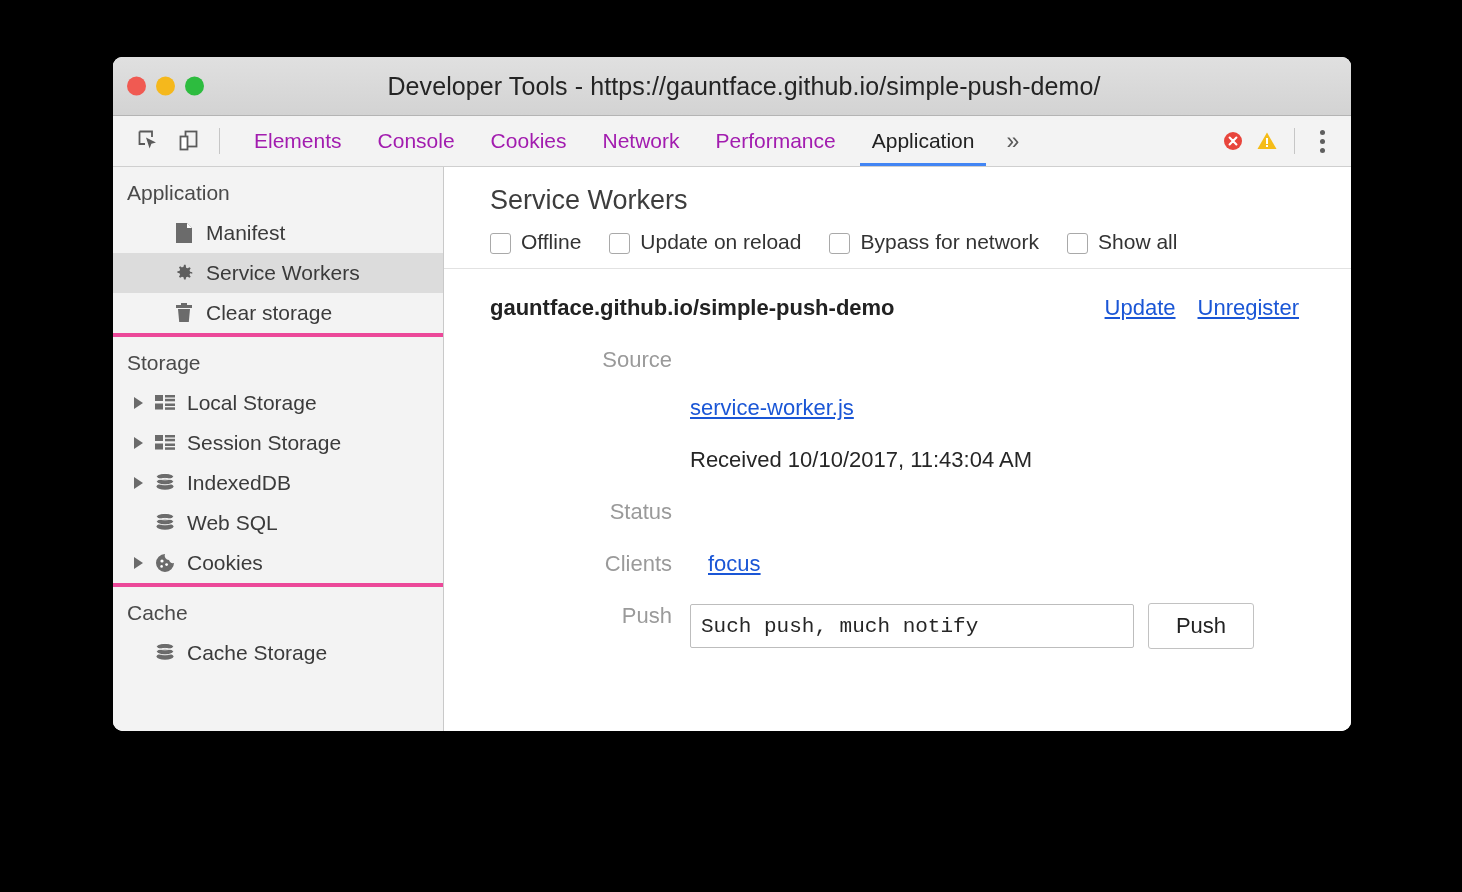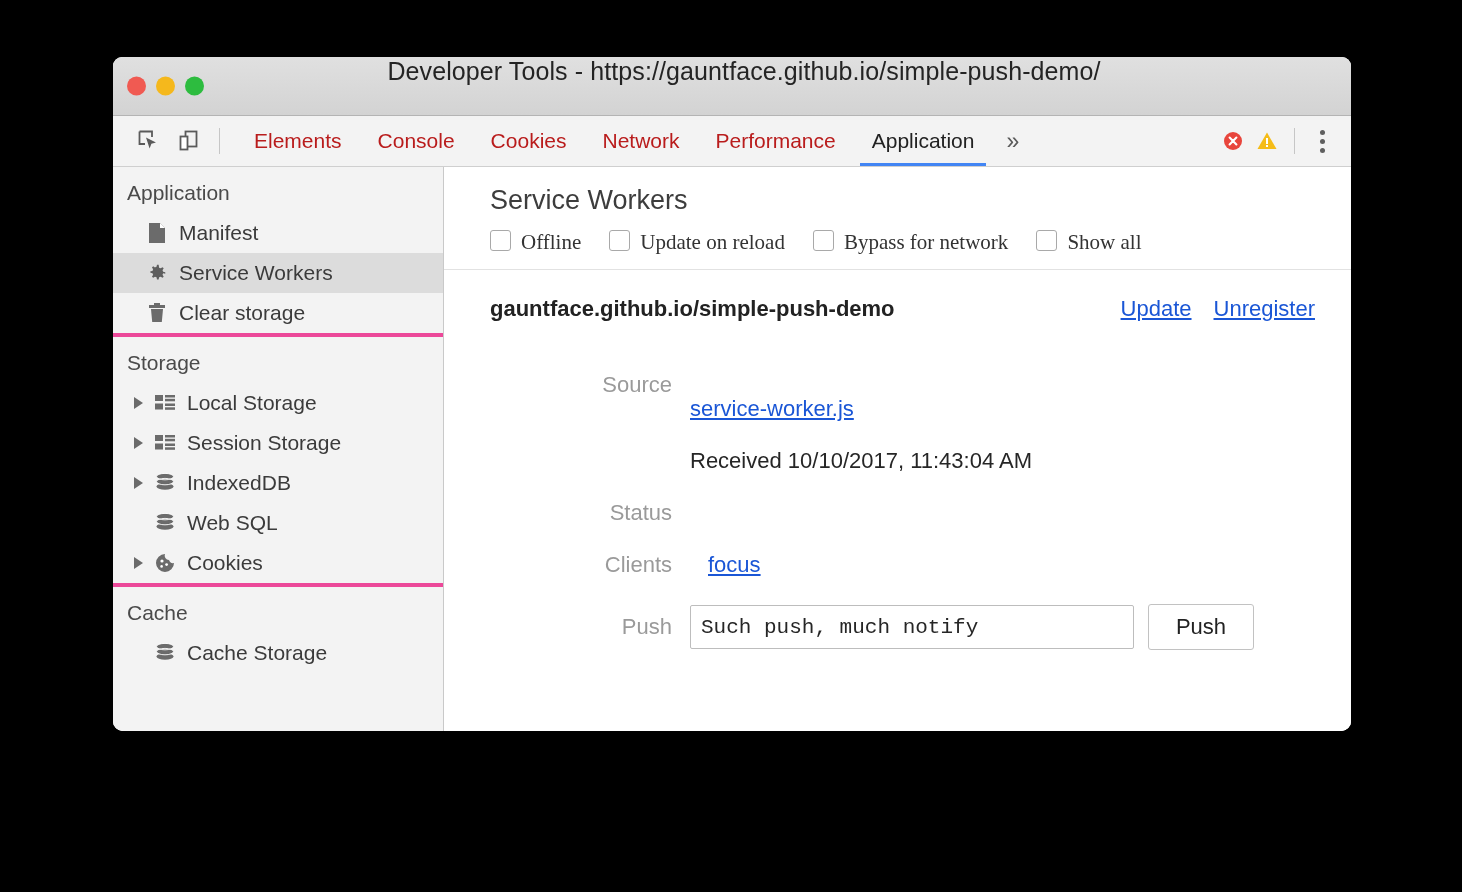--- a/index.html
+++ b/index.html
@@ -32,20 +32,21 @@
     box-shadow: 0 3px 18px rgba(0,0,0,0.35);
   }
 
   
   .titlebar {
     position: relative;
     height: 58px;
     background: linear-gradient(to bottom, #e0e0e0 0%, #d3d3d3 100%);
     border-bottom: 1px solid #b4b4b4;
     display: flex;
+    align-items: center;
     justify-content: center;
     padding-left: 24px;
   }
   .traffic {
     position: absolute;
     left: 14px;
     top: 50%;
     transform: translateY(-50%);
     display: flex;
     gap: 10px;
@@ -97,21 +98,21 @@
     align-items: stretch;
     height: 100%;
     margin-left: 6px;
   }
   .tab {
     position: relative;
     display: flex;
     align-items: center;
     padding: 0 18px;
     font-size: 21px;
-    color: #b91c1c;
+    color: #a21caf;
     white-space: nowrap;
     cursor: default;
   }
   .tab.active { color: #222222; }
   .tab.active::after {
     content: "";
     position: absolute;
     left: 6px;
     right: 6px;
     bottom: 0;
@@ -200,21 +201,21 @@
     border-bottom: 6px solid transparent;
   }
   .side-item .ico {
     width: 32px;
     flex: 0 0 32px;
     display: flex;
     align-items: center;
     justify-content: center;
   }
   .side-item .lbl { padding-left: 6px; white-space: nowrap; }
-  .indent-32 { padding-left: 28px; }
+  .indent-32 { padding-left: 55px; }
 
   
   .main {
     flex: 1 1 auto;
     background: #ffffff;
     overflow: hidden;
     position: relative;
   }
   .panel-head { padding: 18px 0 0 46px; }
   .panel-title {
@@ -223,27 +224,26 @@
     margin-bottom: 14px;
   }
   .checks {
     display: flex;
     align-items: center;
     gap: 0;
     padding-bottom: 14px;
   }
   .check {
     display: flex;
-    align-items: flex-start;
+    align-items: flex-end;
     font-size: 21px;
     color: #333333;
     margin-right: 28px;
     cursor: default;
     white-space: nowrap;
-    font-family: Liberation Serif, serif;
   }
   .box {
     width: 19px;
     height: 19px;
     border: 1px solid #a9a9a9;
     border-radius: 3px;
     background: #ffffff;
     margin-right: 10px;
     flex: 0 0 19px;
   }
@@ -253,21 +253,21 @@
     margin-left: 0;
   }
 
   
   .sw {
     padding: 26px 0 0 46px;
   }
   .sw-head {
     display: flex;
     align-items: flex-start;
-    padding-right: 36px;
+    padding-right: 52px;
   }
   .sw-scope {
     font-size: 22px;
     font-weight: bold;
     color: #222222;
     white-space: nowrap;
   }
   .sw-actions {
     margin-left: auto;
     display: flex;
@@ -275,21 +275,21 @@
   }
   a.link {
     color: #1a56d6;
     text-decoration: underline;
     font-size: 22px;
     cursor: pointer;
     white-space: nowrap;
   }
   .row {
     display: flex;
-    align-items: center;
+    align-items: flex-start;
     margin-top: 26px;
   }
   .row-label {
     width: 200px;
     flex: 0 0 200px;
     text-align: right;
     font-size: 22px;
     color: #9a9a9a;
     padding-right: 18px;
     box-sizing: border-box;

